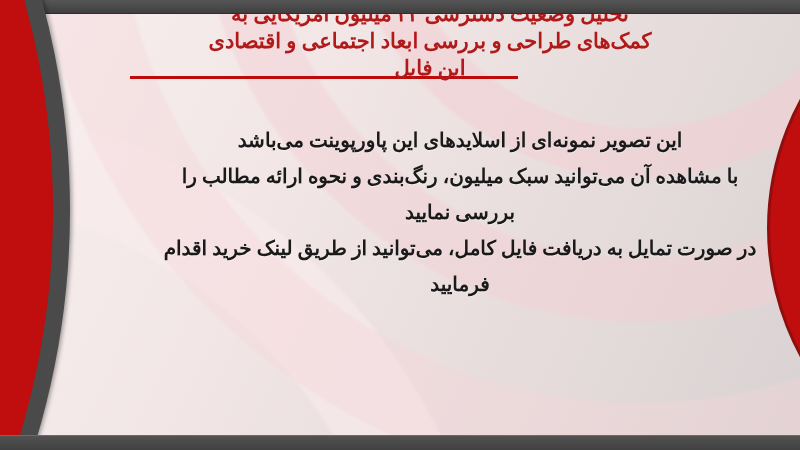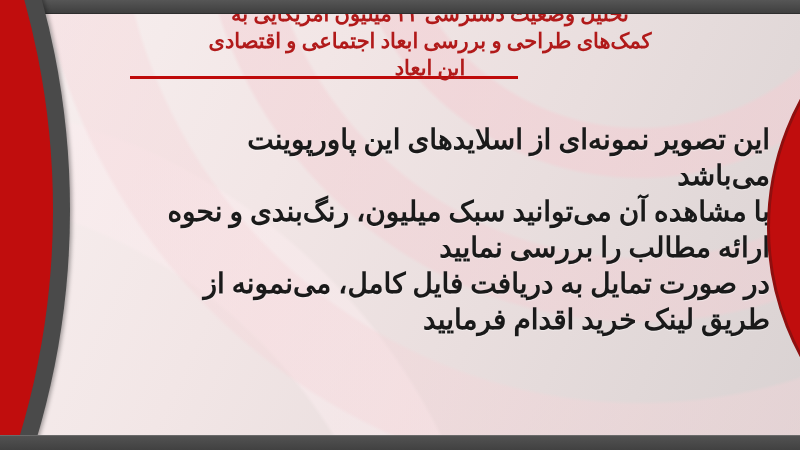--- a/index.html
+++ b/index.html
@@ -71,43 +71,43 @@
     position: absolute; left: 130px; top: 76px; width: 388px; height: 3px;
     background: var(--divider-red, #bf0a0a);
     z-index: 1;
   }
 
   
   .body-block {
     position: absolute; top: 122px; right: 30px; width: 620px;
     z-index: 2;
     direction: rtl;
-    text-align: right;
+    text-align: center;
     color: var(--body-text, #1a1a1a);
-    font-size: 28px; font-weight: bold; line-height: 36px;
+    font-size: 20px; font-weight: bold; line-height: 36px;
     text-shadow: 0 1px 1px rgba(255,255,255,0.5);
   }
 </style>
 </head>
 <body>
 
 <div class="slide">
 
   <div class="title-divider"></div>
 
   <div class="title-block">
     <div class="title-line">تحلیل وضعیت دسترسی ۴۲ میلیون آمریکایی به</div>
     <div class="title-line">کمک‌های طراحی و بررسی ابعاد اجتماعی و اقتصادی</div>
-    <div class="title-line">این ابعاد</div>
+    <div class="title-line">این فایل</div>
   </div>
 
   <div class="body-block">
     <div class="body-line">این تصویر نمونه‌ای از اسلایدهای این پاورپوینت می‌باشد</div>
     <div class="body-line">با مشاهده آن می‌توانید سبک میلیون، رنگ‌بندی و نحوه ارائه مطالب را بررسی نمایید</div>
-    <div class="body-line">در صورت تمایل به دریافت فایل کامل، می‌نمونه از طریق لینک خرید اقدام فرمایید</div>
+    <div class="body-line">در صورت تمایل به دریافت فایل کامل، می‌توانید از طریق لینک خرید اقدام فرمایید</div>
   </div>
 
   <div class="right-circle"></div>
 
   <div class="top-bar"></div>
 
   <div class="left-ring"></div>
   <div class="left-circle"></div>
 
   <div class="bottom-bar"></div>

